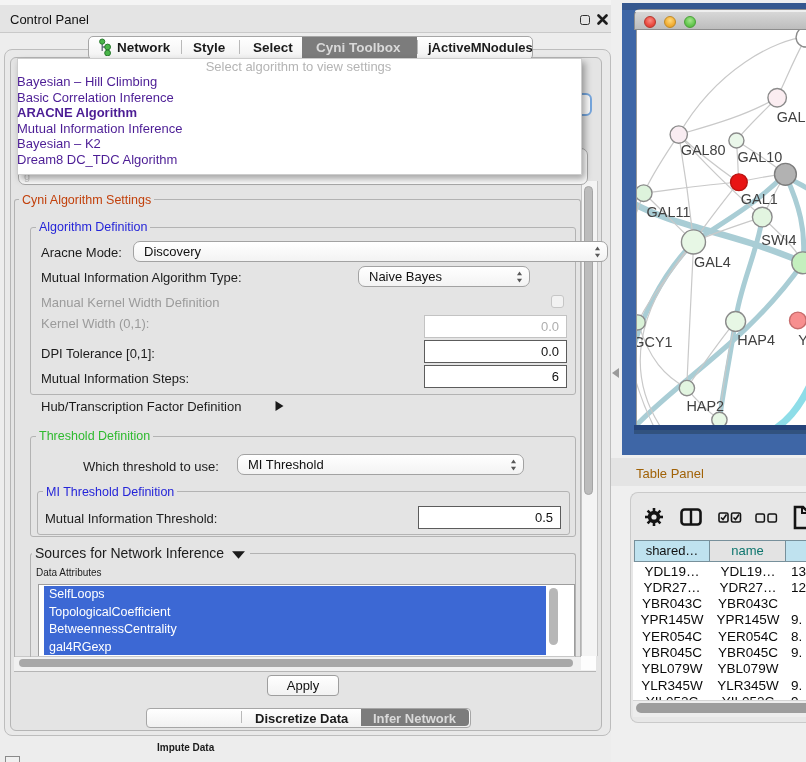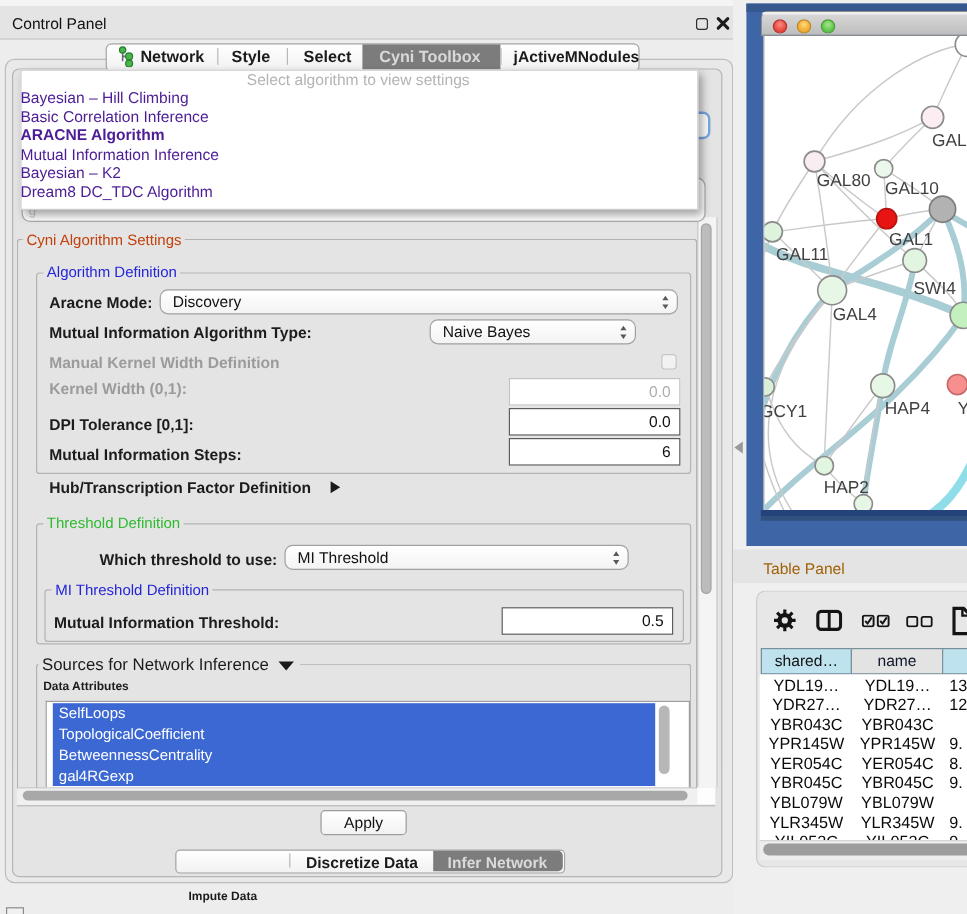--- a/index.html
+++ b/index.html
@@ -1,20 +1,20 @@
 <!DOCTYPE html>
 <html><head>
 <meta charset="utf-8">
 <style>
 html,body{margin:0;padding:0}
 body{width:806px;height:762px;position:relative;overflow:hidden;background:#ededed;
   font-family:"Liberation Sans",sans-serif;-webkit-font-smoothing:antialiased}
 .abs{position:absolute}
 .b{font-weight:bold}
-.lbl{position:absolute;font-size:13px;font-weight:bold;color:#1c1c1c;white-space:nowrap}
+.lbl{position:absolute;font-size:13px;font-weight:normal;color:#1c1c1c;white-space:nowrap}
 .dis{color:#9b9b9b}
 .combo{position:absolute;background:linear-gradient(#ffffff,#f3f3f3);border:1px solid #a2a2a2;border-radius:7px;
   font-size:13px;color:#111;line-height:20px;padding-left:10px;box-sizing:border-box;white-space:nowrap}
 .carr{position:absolute;right:6px;top:4px;width:7px;height:12px}
 .tf{position:absolute;background:#fff;box-sizing:border-box;font-size:13px;color:#111;
   text-align:right;padding-right:7px;white-space:nowrap}
 .grp{position:absolute;border:1px solid #b3b3b3;border-radius:3px}
 .gtitle{position:absolute;font-size:12.5px;background:#e4e4e4;padding:0 3px;white-space:nowrap}
 .popitem{position:absolute;left:1px;font-size:13px;color:#4c1d95;white-space:nowrap}
 </style>
@@ -43,21 +43,21 @@
 <div class="abs" style="left:24px;top:170px;font-size:11px;color:#c9c9c9">g</div>
 <div class="abs" style="left:570px;top:93px;width:18px;height:19px;border:2.5px solid #76a6dd;border-radius:6px;background:#fbfbfb"></div>
 
 <div class="abs" style="left:14px;top:199px;width:565px;height:457px;border:1px solid #b2b2b2;border-bottom:none;border-radius:3px 3px 0 0"></div>
 <div class="gtitle" style="left:19px;top:193px;color:#c2410c">Cyni Algorithm Settings</div>
 
 <div class="grp" style="left:30px;top:227px;width:544px;height:166px"></div>
 <div class="gtitle" style="left:36px;top:220px;color:#2525d8">Algorithm Definition</div>
 
 <div class="lbl" style="left:41px;top:245px">Aracne Mode:</div>
-<div class="combo" style="left:133px;top:241px;width:432px;height:21px">Discovery
+<div class="combo" style="left:133px;top:241px;width:475px;height:21px">Discovery
   <svg class="carr" viewBox="0 0 8 14">
       <path d="M4 0.5 L7 5 L1 5 Z" fill="#585858"></path>
       <path d="M4 13.5 L7 9 L1 9 Z" fill="#585858"></path>
     </svg></div>
 <div class="lbl" style="left:41px;top:270px">Mutual Information Algorithm Type:</div>
 <div class="combo" style="left:358px;top:266px;width:172px;height:21px">Naive Bayes
   <svg class="carr" viewBox="0 0 8 14">
       <path d="M4 0.5 L7 5 L1 5 Z" fill="#585858"></path>
       <path d="M4 13.5 L7 9 L1 9 Z" fill="#585858"></path>
     </svg></div>
@@ -252,21 +252,21 @@
 <svg class="abs" style="left:755px;top:513px" width="23" height="10" viewBox="0 0 23 10">
   <rect x="1" y="1" width="8.4" height="8" rx="1.5" fill="none" stroke="#141414" stroke-width="1.5"></rect>
   <rect x="13" y="1" width="8.4" height="8" rx="1.5" fill="none" stroke="#141414" stroke-width="1.5"></rect>
 </svg>
 <svg class="abs" style="left:793px;top:505px" width="13" height="25" viewBox="0 0 13 25">
   <path d="M2 2 L10 2 L15 7 L15 23 L2 23 Z" fill="none" stroke="#141414" stroke-width="2.6"></path>
   <path d="M9 2 L9 8 L15 8" fill="none" stroke="#141414" stroke-width="2"></path>
 </svg>
 
 <div class="abs" style="left:634px;top:540px;width:76px;height:22px;background:#bfe2ef;border:1px solid #77909b;box-sizing:border-box;text-align:center;font-size:13px;color:#111;line-height:20px">shared…</div>
-<div class="abs" style="left:709px;top:540px;width:77px;height:22px;background:#e3e3e3;border:1px solid #77909b;box-sizing:border-box;text-align:center;font-size:13px;color:#0f172a;line-height:20px">name</div>
+<div class="abs" style="left:709px;top:540px;width:77px;height:22px;background:#e3e3e3;border:1px solid #77909b;box-sizing:border-box;text-align:center;font-size:13px;color:#0f766e;line-height:20px">name</div>
 <div class="abs" style="left:785px;top:540px;width:21px;height:22px;background:#bfe2ef;border:1px solid #77909b;border-right:none;box-sizing:border-box"></div>
 
 <div class="abs" style="left:633px;top:562px;width:173px;height:139px;background:#fff"></div>
 <div class="abs" style="left:634px;top:563.5px;width:76px;font-size:13.5px;color:#0a0a0a;line-height:16.3px;text-align:center">YDL19…<br>YDR27…<br>YBR043C<br>YPR145W<br>YER054C<br>YBR045C<br>YBL079W<br>YLR345W<br>YIL052C</div>
 <div class="abs" style="left:710px;top:563.5px;width:76px;font-size:13.5px;color:#0a0a0a;line-height:16.3px;text-align:center">YDL19…<br>YDR27…<br>YBR043C<br>YPR145W<br>YER054C<br>YBR045C<br>YBL079W<br>YLR345W<br>YIL052C</div>
 <div class="abs" style="left:791px;top:563.5px;width:30px;font-size:13.5px;color:#0a0a0a;line-height:16.3px">13<br>12<br>&nbsp;<br>9.<br>8.<br>9.<br>&nbsp;<br>9.<br>9.</div>
 
 <div class="abs" style="left:633px;top:700px;width:173px;height:16px;background:#ededed;border-top:1px solid #d4d4d4"></div>
 <div class="abs" style="left:636px;top:703px;width:170px;height:10px;background:#9d9d9d;border-radius:5px 0 0 5px"></div>
 

